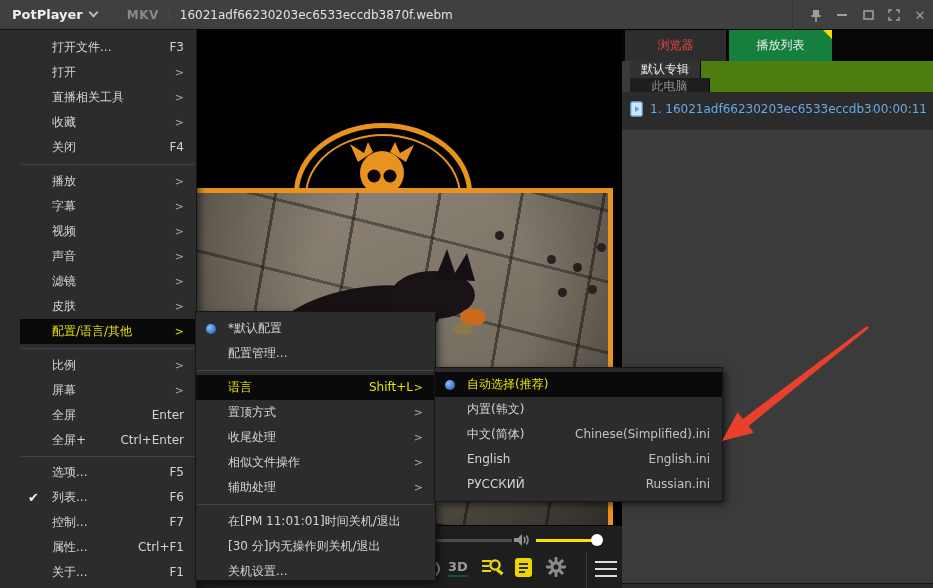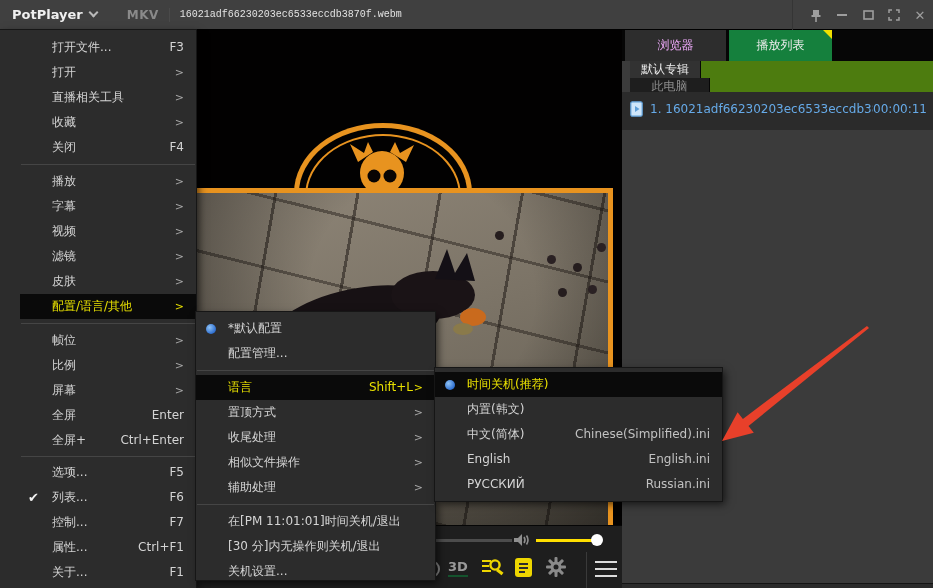--- a/index.html
+++ b/index.html
@@ -8,21 +8,21 @@
     position:relative; width:933px; height:588px; overflow:hidden;
     font-family:"DejaVu Sans","Liberation Sans",sans-serif;
     font-size:12px; color:#d4d4d4; background:#000;
   }
   
   .titlebar { position:absolute; left:0; top:0; width:933px; height:30px; background:#404040; display:flex; align-items:center; z-index:3; border-bottom:1px solid #000;}
   .appname { margin-left:12px; font-weight:bold; font-size:13px; color:#f0f0f0; display:flex; align-items:center; gap:7px; cursor:default;}
   .chev { width:7px; height:7px; border-right:2px solid #b9b9b9; border-bottom:2px solid #b9b9b9; transform:rotate(45deg); margin-top:-4px;}
   .codec { margin-left:30px; color:#8a8a8a; font-weight:bold; letter-spacing:.5px;}
   .tdiv { width:1px; height:14px; background:#4a4a4a; margin:0 10px;}
-  .fname { color:#e2e2e2; font-size:10px;font-family:Liberation Mono, monospace;}
+  .fname { color:#e2e2e2; font-size:12px;}
   .winctrls { position:absolute; right:0; top:0; height:30px; display:flex; align-items:center;}
   .wdiv { width:1px; height:30px; background:#353535; margin-right:10px;}
   .wbtn { width:26px; height:30px; display:flex; align-items:center; justify-content:center; color:#9e9e9e; background:none; border:none; cursor:pointer;}
   .minbar { width:10px; height:2px; background:#9e9e9e;}
   .xchar { font-size:13px; color:#9e9e9e;}
   
   .video { position:absolute; left:196px; top:30px; width:426px; height:495px; background:#020101; overflow:hidden; z-index:1;}
   .arch { position:absolute; left:98px; top:93px; width:178px; height:70px; border:5px solid #e8931f; border-bottom:none; border-radius:89px 89px 0 0/70px 70px 0 0;}
   .arch-inner { position:absolute; left:6px; top:6px; width:156px; height:62px; border:2px solid #e8931f; border-bottom:none; border-radius:78px 78px 0 0/62px 62px 0 0;}
   .stonepanel { position:absolute; left:-6px; top:158px; width:423px; height:345px;
@@ -49,21 +49,21 @@
   .partring { position:absolute; left:226px; top:8px; width:18px; height:18px; border:2px solid #8f8f8f; border-radius:50%;}
   .lbl3d { position:absolute; left:252px; top:7px; color:#9a9a9a; font-weight:bold; font-size:13px; border-bottom:2px solid #14532d; padding-bottom:1px; cursor:pointer;}
   .ic { position:absolute; top:5px; cursor:pointer;}
   .cdiv { position:absolute; left:390px; top:0; width:1px; height:37px; background:#3a3a3a;}
   .hamb { position:absolute; left:399px; top:9px; width:22px; cursor:pointer;}
   .hamb div { height:2px; background:#dcdcdc; margin-bottom:5px;}
   
   .rightpanel { position:absolute; left:622px; top:30px; width:311px; height:558px; background:#3b3b3b; z-index:1;}
   .tabsrow { position:absolute; left:0; top:0; width:311px; height:31px; background:#060606; display:flex;}
   .tab { height:31px; display:flex; align-items:center; justify-content:center; cursor:pointer; position:relative;}
-  .tab.browser { width:101px; background:#2d2d2d; color:#f0abfc; margin-left:3px;}
+  .tab.browser { width:101px; background:#2d2d2d; color:#ef4444; margin-left:3px;}
   .tab.playlist { width:103px; background:#15803d; color:#ececec; margin-left:3px;}
   .corner { position:absolute; right:0; top:0; width:0; height:0; border-top:9px solid #f0e000; border-left:9px solid transparent;}
   .albumrow { position:absolute; left:8px; top:31px; width:311px; height:31px; background:#4d7c0f; display:flex;flex-direction:column;}
   .atab { height:31px; display:flex; align-items:center; justify-content:center; cursor:pointer; border-right:1px solid #060606;}
   .atab.on { width:71px; background:#323232; color:#ececec;}
   .atab.pc { width:80px; background:#1e1e1e; color:#8f8f8f;}
   .atab.new { width:99px; background:#1e1e1e; color:#8f8f8f;}
   .plist { position:absolute; left:0; top:62px; width:311px; height:491px; background:#3b3b3b;}
   .plstrip { position:absolute; left:0; top:0; width:311px; height:38px; background:#2b2b2b;}
   .plitem { position:absolute; left:0; top:4px; width:311px; height:26px; display:flex; align-items:center; color:#66aae8; cursor:pointer;}
@@ -287,40 +287,40 @@
         <span class="ml">字幕</span>
         <span class="ms"></span>
         <span class="arr"></span>
       </div>
     <div class="mrow">
         <span class="ml">视频</span>
         <span class="ms"></span>
         <span class="arr"></span>
       </div>
     <div class="mrow">
+        <span class="ml">声音</span>
+        <span class="ms"></span>
+        <span class="arr"></span>
+      </div>
+    <div class="mrow">
         <span class="ml">滤镜</span>
         <span class="ms"></span>
         <span class="arr"></span>
       </div>
     <div class="mrow">
         <span class="ml">皮肤</span>
         <span class="ms"></span>
         <span class="arr"></span>
       </div>
     <div class="mrow hl">
         <span class="ml">配置/语言/其他</span>
         <span class="ms"></span>
         <span class="arr"></span>
       </div>
     <div class="sep"></div>
-    <div class="mrow">
-        <span class="ml">帧位</span>
-        <span class="ms"></span>
-        <span class="arr"></span>
-      </div>
     <div class="mrow">
         <span class="ml">比例</span>
         <span class="ms"></span>
         <span class="arr"></span>
       </div>
     <div class="mrow">
         <span class="ml">屏幕</span>
         <span class="ms"></span>
         <span class="arr"></span>
       </div>
@@ -399,21 +399,21 @@
       </div>
     <div class="mrow">
         <span class="ml">关机设置...</span>
       </div>
 
   </div>
 
   <div class="menu langmenu">
     <div class="mrow hl">
         <span class="radio"></span>
-        <span class="ml">时间关机(推荐)</span>
+        <span class="ml">自动选择(推荐)</span>
       </div>
     <div class="mrow">
         <span class="ml">内置(韩文)</span>
       </div>
     <div class="mrow">
         <span class="ml">中文(简体)</span>
         <span class="ini">Chinese(Simplified).ini</span>
       </div>
     <div class="mrow">
         <span class="ml">English</span>

